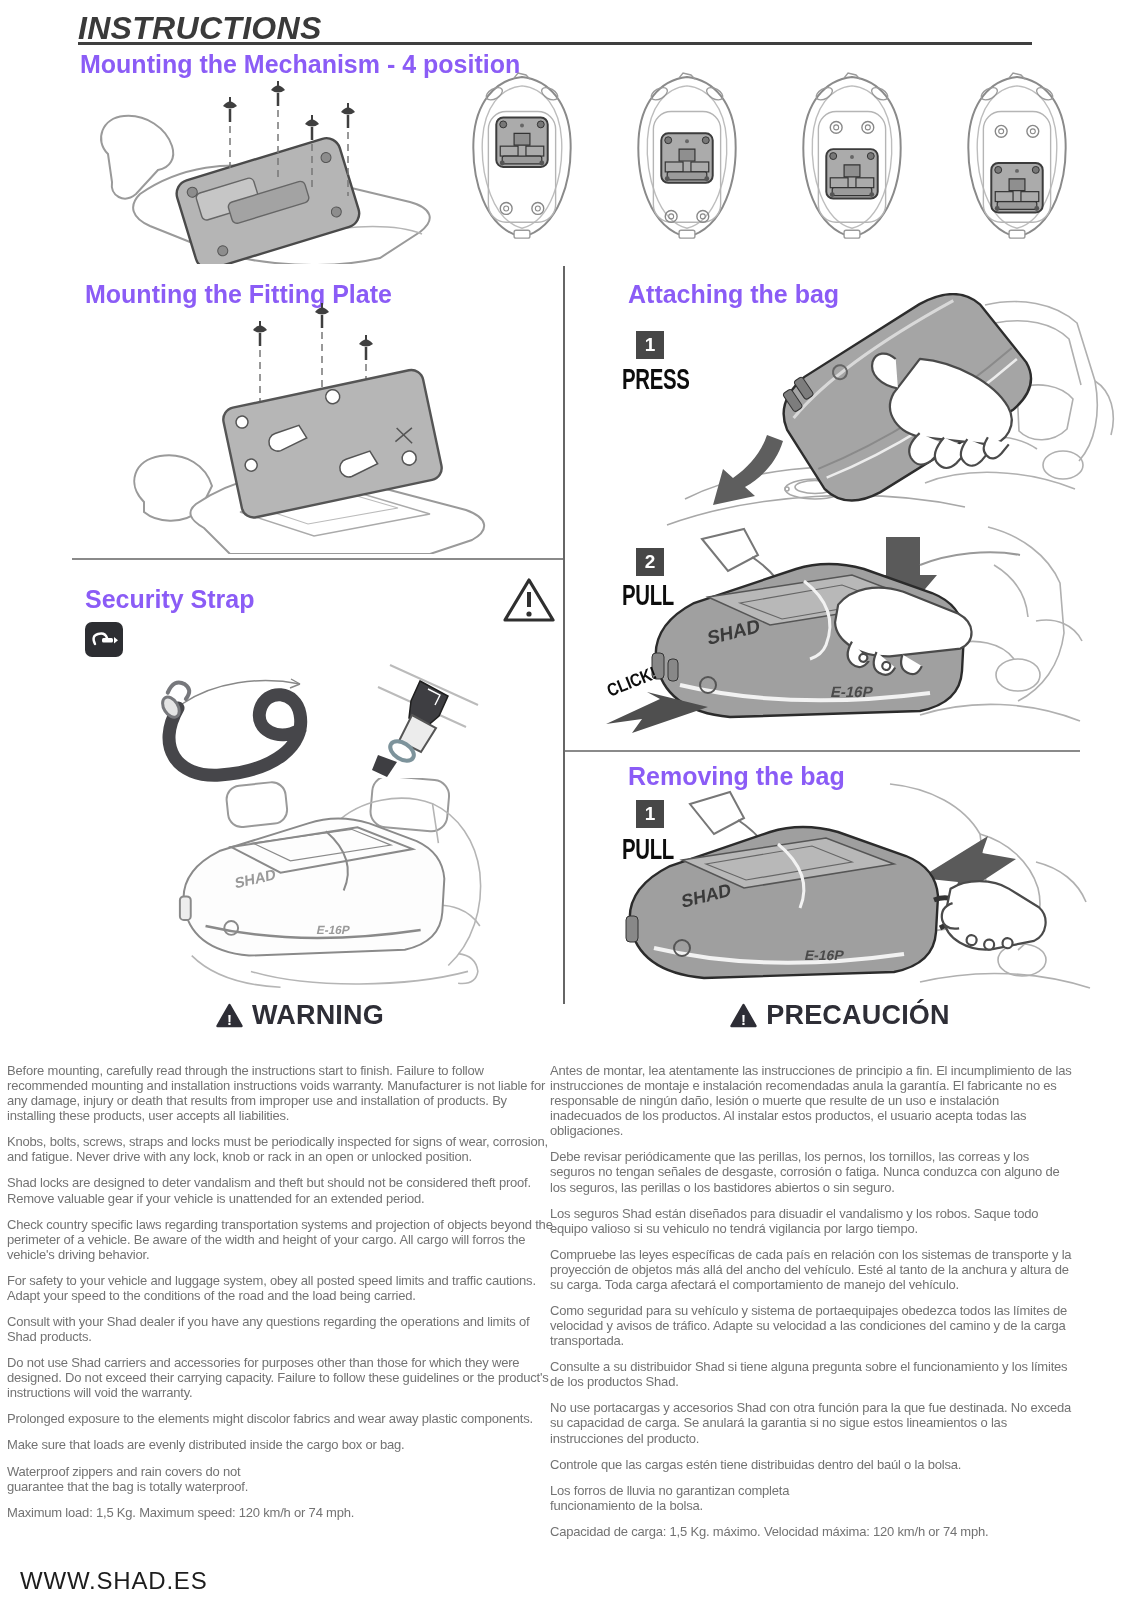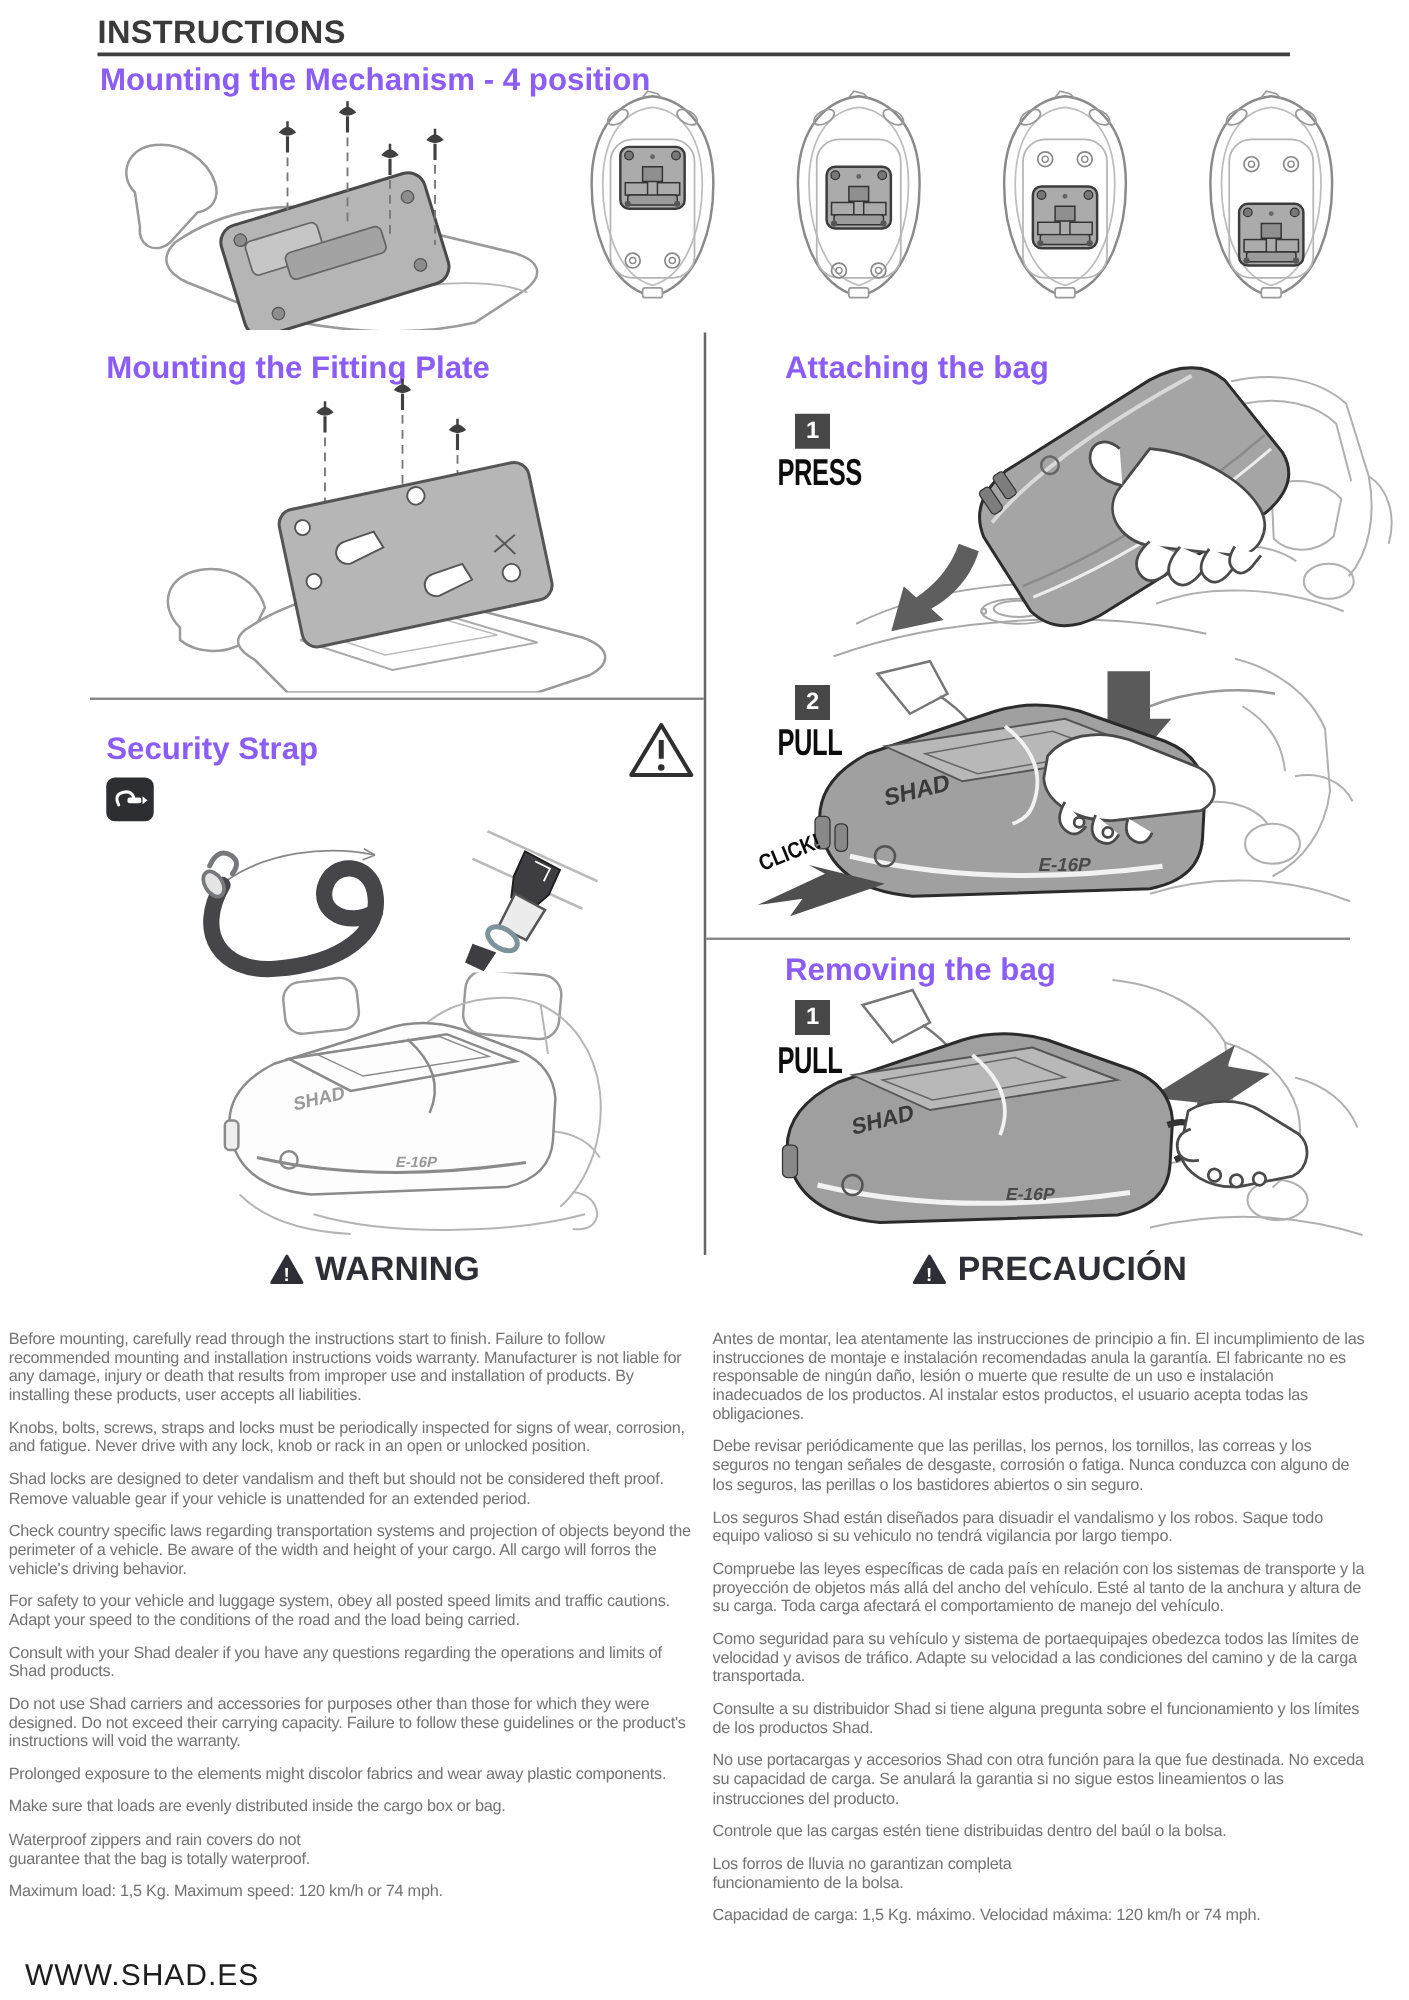--- a/index.html
+++ b/index.html
@@ -1,20 +1,20 @@
 <!DOCTYPE html>
 <html><head>
 <meta charset="utf-8">
 <style>
   * { margin:0; padding:0; box-sizing:border-box; }
   html,body { background:#ffffff; }
   body { font-family:"Liberation Sans", sans-serif; }
   .page { position:relative; width:1127px; height:1600px; background:#fff; overflow:hidden; color:#161616; }
   .abs { position:absolute; }
-  .h1 { font-size:26px; font-weight:bold; color:#3a3a3a; letter-spacing:.3px; }
+  .h1 { font-size:32px; font-weight:bold; color:#3a3a3a; letter-spacing:.3px;font-style:italic; }
   .h2 { font-size:25px; font-weight:bold; color:#8b5cf6; }
   .rule { position:absolute; background:#8a8a8a; }
   .rule-dark { position:absolute; background:#3f3f3f; }
   .vline { position:absolute; width:2px; background:#666; }
   .stepbox { position:absolute; width:28px; height:28px; background:#474747; color:#fff;
              font-size:19px; font-weight:bold; display:flex; align-items:center; justify-content:center; }
   .steplabel { position:absolute; font-size:30px; font-weight:bold; color:#0d0d0d;
                transform:scaleX(.68); transform-origin:left top; letter-spacing:-.5px; }
   .whead { position:absolute; display:flex; align-items:center; justify-content:center; gap:9px;
            font-size:27px; font-weight:bold; color:#2e2e36; letter-spacing:.2px; }
@@ -433,21 +433,21 @@
     <p>Check country specific laws regarding transportation systems and projection of objects beyond the perimeter of a vehicle. Be aware of the width and height of your cargo. All cargo will forros the vehicle's driving behavior.</p>
     <p>For safety to your vehicle and luggage system, obey all posted speed limits and traffic cautions. Adapt your speed to the conditions of the road and the load being carried.</p>
     <p>Consult with your Shad dealer if you have any questions regarding the operations and limits of Shad products.</p>
     <p>Do not use Shad carriers and accessories for purposes other than those for which they were designed. Do not exceed their carrying capacity. Failure to follow these guidelines or the product's instructions will void the warranty.</p>
     <p>Prolonged exposure to the elements might discolor fabrics and wear away plastic components.</p>
     <p>Make sure that loads are evenly distributed inside the cargo box or bag.</p>
     <p>Waterproof zippers and rain covers do not
 guarantee that the bag is totally waterproof.</p>
     <p>Maximum load: 1,5 Kg. Maximum speed: 120 km/h or 74 mph.</p>
   </div>
-  <div class="textcol" style="left:570px; top:1063px; width:522px;">
+  <div class="textcol" style="left:550px; top:1063px; width:522px;">
     <p>Antes de montar, lea atentamente las instrucciones de principio a fin. El incumplimiento de las instrucciones de montaje e instalación recomendadas anula la garantía. El fabricante no es responsable de ningún daño, lesión o muerte que resulte de un uso e instalación inadecuados de los productos. Al instalar estos productos, el usuario acepta todas las obligaciones.</p>
     <p>Debe revisar periódicamente que las perillas, los pernos, los tornillos, las correas y los seguros no tengan señales de desgaste, corrosión o fatiga. Nunca conduzca con alguno de los seguros, las perillas o los bastidores abiertos o sin seguro.</p>
     <p>Los seguros Shad están diseñados para disuadir el vandalismo y los robos. Saque todo equipo valioso si su vehiculo no tendrá vigilancia por largo tiempo.</p>
     <p>Compruebe las leyes específicas de cada país en relación con los sistemas de transporte y la proyección de objetos más allá del ancho del vehículo. Esté al tanto de la anchura y altura de su carga. Toda carga afectará el comportamiento de manejo del vehículo.</p>
     <p>Como seguridad para su vehículo y sistema de portaequipajes obedezca todos las límites de velocidad y avisos de tráfico. Adapte su velocidad a las condiciones del camino y de la carga transportada.</p>
     <p>Consulte a su distribuidor Shad si tiene alguna pregunta sobre el funcionamiento y los límites de los productos Shad.</p>
     <p>No use portacargas y accesorios Shad con otra función para la que fue destinada. No exceda su capacidad de carga. Se anulará la garantia si no sigue estos lineamientos o las instrucciones del producto.</p>
     <p>Controle que las cargas estén tiene distribuidas dentro del baúl o la bolsa.</p>
     <p>Los forros de lluvia no garantizan completa
 funcionamiento de la bolsa.</p>

